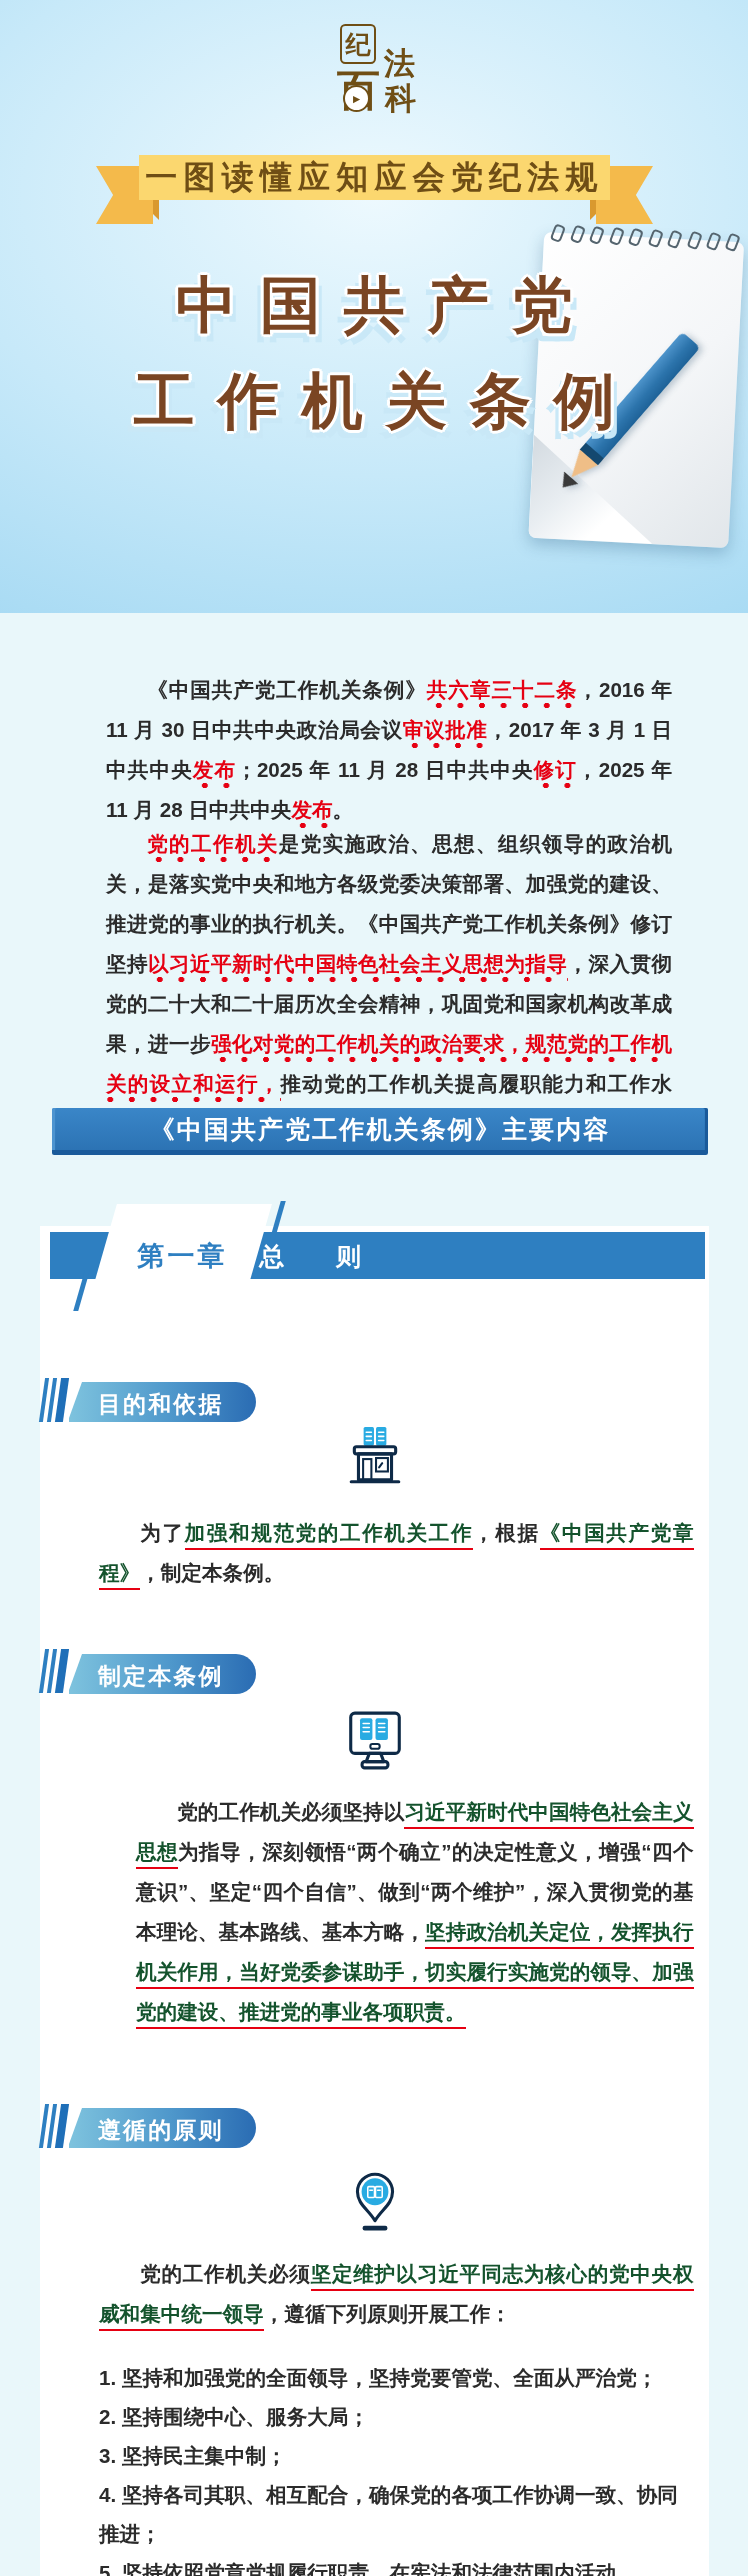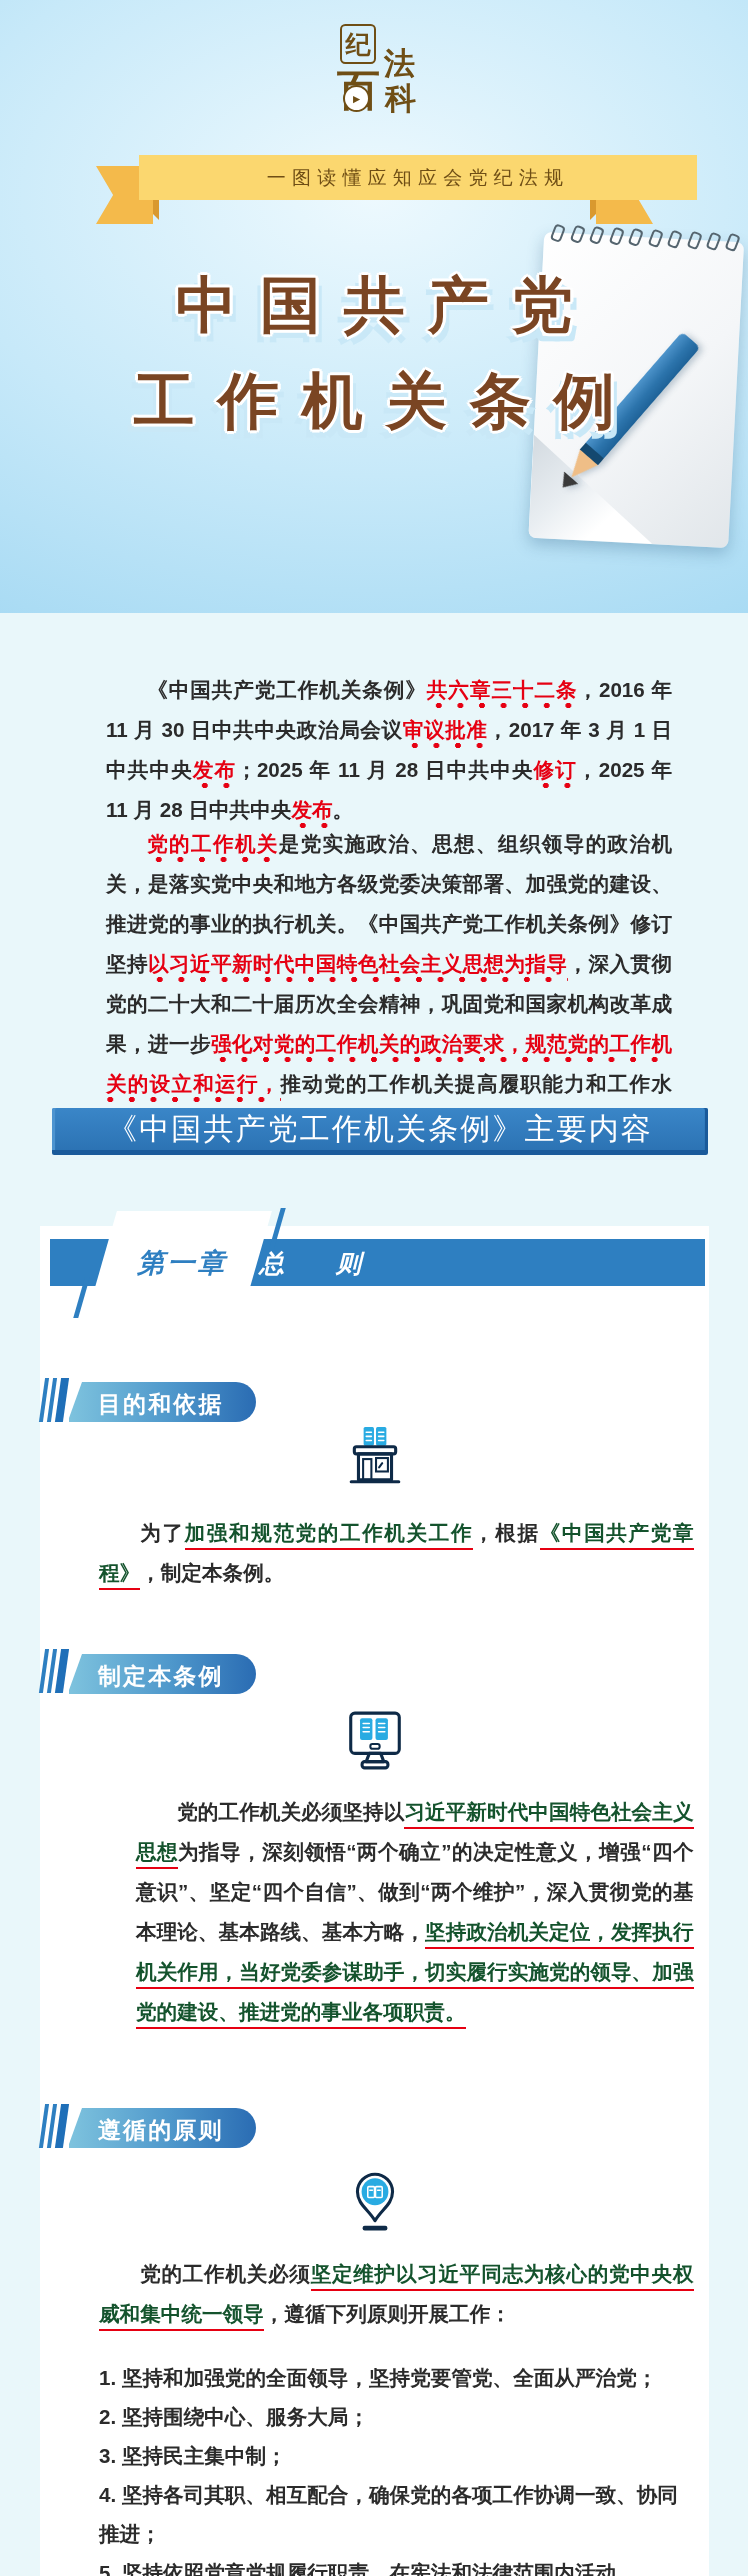--- a/index.html
+++ b/index.html
@@ -9,22 +9,22 @@
   .hero{position:absolute;top:0;left:0;width:100%;height:613px;
         background:radial-gradient(120% 95% at 50% 32%,#EDF9FE 0%,#C7E9F9 48%,#9AD4F1 100%);}
   .logo{position:absolute;left:340px;top:24px;width:88px;height:90px;color:#6F4E15;font-weight:bold;}
   .logo .l-box{position:absolute;left:0;top:0;width:32px;height:36px;border:2.6px solid #6F4E15;border-radius:5.2px;
         font-size:25px;display:flex;align-items:center;justify-content:center;}
   .logo .l-fa{position:absolute;left:44px;top:18.5px;font-size:31px;}
   .logo .l-bai{position:absolute;left:-3.1px;top:38px;font-size:43px;}
   .logo .l-ke{position:absolute;left:45px;top:54px;font-size:31px;}
   .logo .l-play{position:absolute;left:3.1px;top:61px;width:23px;height:23px;border:2.6px solid #6F4E15;border-radius:50%;
         background:#fff;display:flex;align-items:center;justify-content:center;font-size:9.3px;color:#6F4E15;}
-  .ribbon{position:absolute;top:155px;left:139px;width:558px;height:45px;background:#FBD76F;z-index:2;
-        display:flex;align-items:center;justify-content:center;font-size:19px;font-weight:normal;color:#6F4E15;letter-spacing:6.2px;}
+  .ribbon{position:absolute;top:155px;left:139px;width:471px;height:45px;background:#FBD76F;z-index:2;
+        display:flex;align-items:center;justify-content:center;font-size:32px;font-weight:bold;color:#6F4E15;letter-spacing:6.2px;}
   .tail{position:absolute;top:166px;width:57px;height:58px;background:#F4BA4B;z-index:1;}
   .tail-l{left:96px;clip-path:polygon(100% 0,100% 100%,0 100%,30% 50%,0 0);}
   .tail-r{right:96px;clip-path:polygon(0 0,0 100%,100% 100%,70% 50%,100% 0);}
   .fold-l{position:absolute;top:200px;left:139px;width:0;height:0;border-top:20.6px solid #D9992F;border-left:20.6px solid transparent;}
   .fold-r{position:absolute;top:200px;right:139px;width:0;height:0;border-top:20.6px solid #D9992F;border-right:20.6px solid transparent;}
   .title{position:absolute;top:257px;left:0;width:100%;text-align:center;z-index:3;
         font-size:61px;font-weight:bold;color:#7A4523;letter-spacing:23px;padding-left:11.3px;line-height:96px;
         text-shadow:-2.1px -2.1px 0 #fff,2.1px -2.1px 0 #fff,-2.1px 2.1px 0 #fff,2.1px 2.1px 0 #fff,
                     -3.1px 0 0 #fff,3.1px 0 0 #fff,0 -3.1px 0 #fff,0 3.1px 0 #fff,
                     -6.2px 8.2px 0 #C9E8F7,6.2px 8.2px 0 #C9E8F7;}
@@ -48,21 +48,21 @@
   .midband{position:absolute;top:613px;left:0;width:100%;height:613px;background:#E9F7FA;}
   .intro-p{position:absolute;left:106px;right:77px;font-size:20.6px;line-height:40px;font-weight:bold;
         text-align:justify;text-indent:2em;}
   .p1{top:36px;} .p2{top:190px;}
   .seg-d{color:#E60012;background-image:radial-gradient(circle,#E60012 2.6px,transparent 3.1px);
         background-size:21.6px 7.2px;background-repeat:repeat-x;background-position:1px 100%;padding-bottom:8.2px;}
   .seg-u{color:#14532d;border-bottom:2.1px solid #E60012;padding-bottom:4px;}
   .main-banner{position:absolute;top:495px;left:52px;right:41px;height:42px;border-radius:2.1px;
         background:linear-gradient(180deg,#3A86C8,#2C73B4);border-bottom:5.2px solid #1A5A9A;
         box-shadow:inset 3.1px 0 0 #4D94D0,inset -3.1px 0 0 #1A5A9A;
-        display:flex;align-items:center;justify-content:center;color:#fff;font-size:30px;font-weight:normal;letter-spacing:2.1px;}
+        display:flex;align-items:center;justify-content:center;color:#fff;font-size:25px;font-weight:bold;letter-spacing:2.1px;}
   
   .card{position:absolute;left:40px;right:40px;background:#fff;}
   .card1{top:1226px;height:1838px;}
   .chapter{position:absolute;left:10.3px;right:4.1px;height:47px;background:#2E7FC1;}
   .ch-white{position:absolute;left:52px;top:-28px;height:104px;width:155px;background:#fff;transform:skewX(-16deg);}
   .ch-white::before{content:'';position:absolute;top:-3.1px;right:-13.4px;width:5.2px;height:41px;background:#2E7FC1;}
   .ch-white::after{content:'';position:absolute;bottom:-3.1px;left:-13.4px;width:5.2px;height:41px;background:#2E7FC1;}
   .ch-num{position:absolute;left:87px;top:50%;transform:translateY(-50%);color:#2E7FC1;font-size:27px;font-weight:bold;letter-spacing:3.1px;z-index:2;}
   .ch-title{position:absolute;left:209px;top:50%;transform:translateY(-50%);color:#fff;font-size:25px;font-weight:bold;letter-spacing:13.4px;z-index:2;}
   .sec-tag{position:absolute;left:29px;height:36px;border-radius:0 20.6px 20.6px 0;
@@ -132,21 +132,21 @@
     </div>
   </div>
 
   <div class="midband">
     <p class="intro-p p1"><span>《中国共产党工作机关条例》</span><span class="seg-d">共六章三十二条</span><span>，2016 年 11 月 30 日中共中央政治局会议</span><span class="seg-d">审议批准</span><span>，2017 年 3 月 1 日中共中央</span><span class="seg-d">发布</span><span>；2025 年 11 月 28 日中共中央</span><span class="seg-d">修订</span><span>，2025 年 11 月 28 日中共中央</span><span class="seg-d">发布</span><span>。</span></p>
     <p class="intro-p p2"><span class="seg-d">党的工作机关</span><span>是党实施政治、思想、组织领导的政治机关，是落实党中央和地方各级党委决策部署、加强党的建设、推进党的事业的执行机关。《中国共产党工作机关条例》修订坚持</span><span class="seg-d">以习近平新时代中国特色社会主义思想为指导</span><span>，深入贯彻党的二十大和二十届历次全会精神，巩固党和国家机构改革成果，进一步</span><span class="seg-d">强化对党的工作机关的政治要求，规范党的工作机关的设立和运行，</span><span>推动党的工作机关提高履职能力和工作水平。</span></p>
     <div class="main-banner">《中国共产党工作机关条例》主要内容</div>
   </div>
 
   <div class="card card1">
-    <div class="chapter" style="top:13px;font-style:italic;">
+    <div class="chapter" style="top:6px;">
       <div class="ch-white"></div>
       <div class="ch-num">第一章</div>
       <div class="ch-title">总　则</div>
     </div>
 
     <div class="stripes" style="top:152px;">
         <i></i>
         <i></i>
         <i></i>
       </div>

